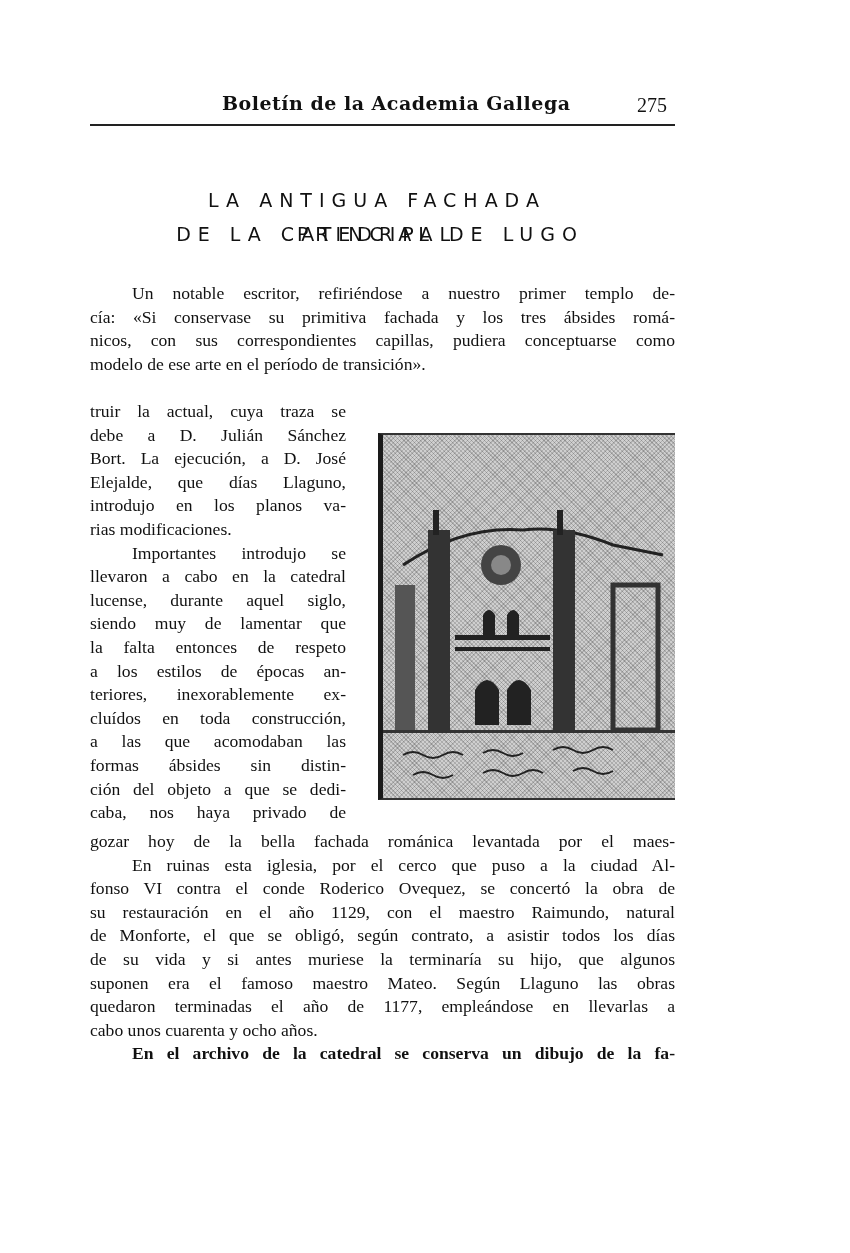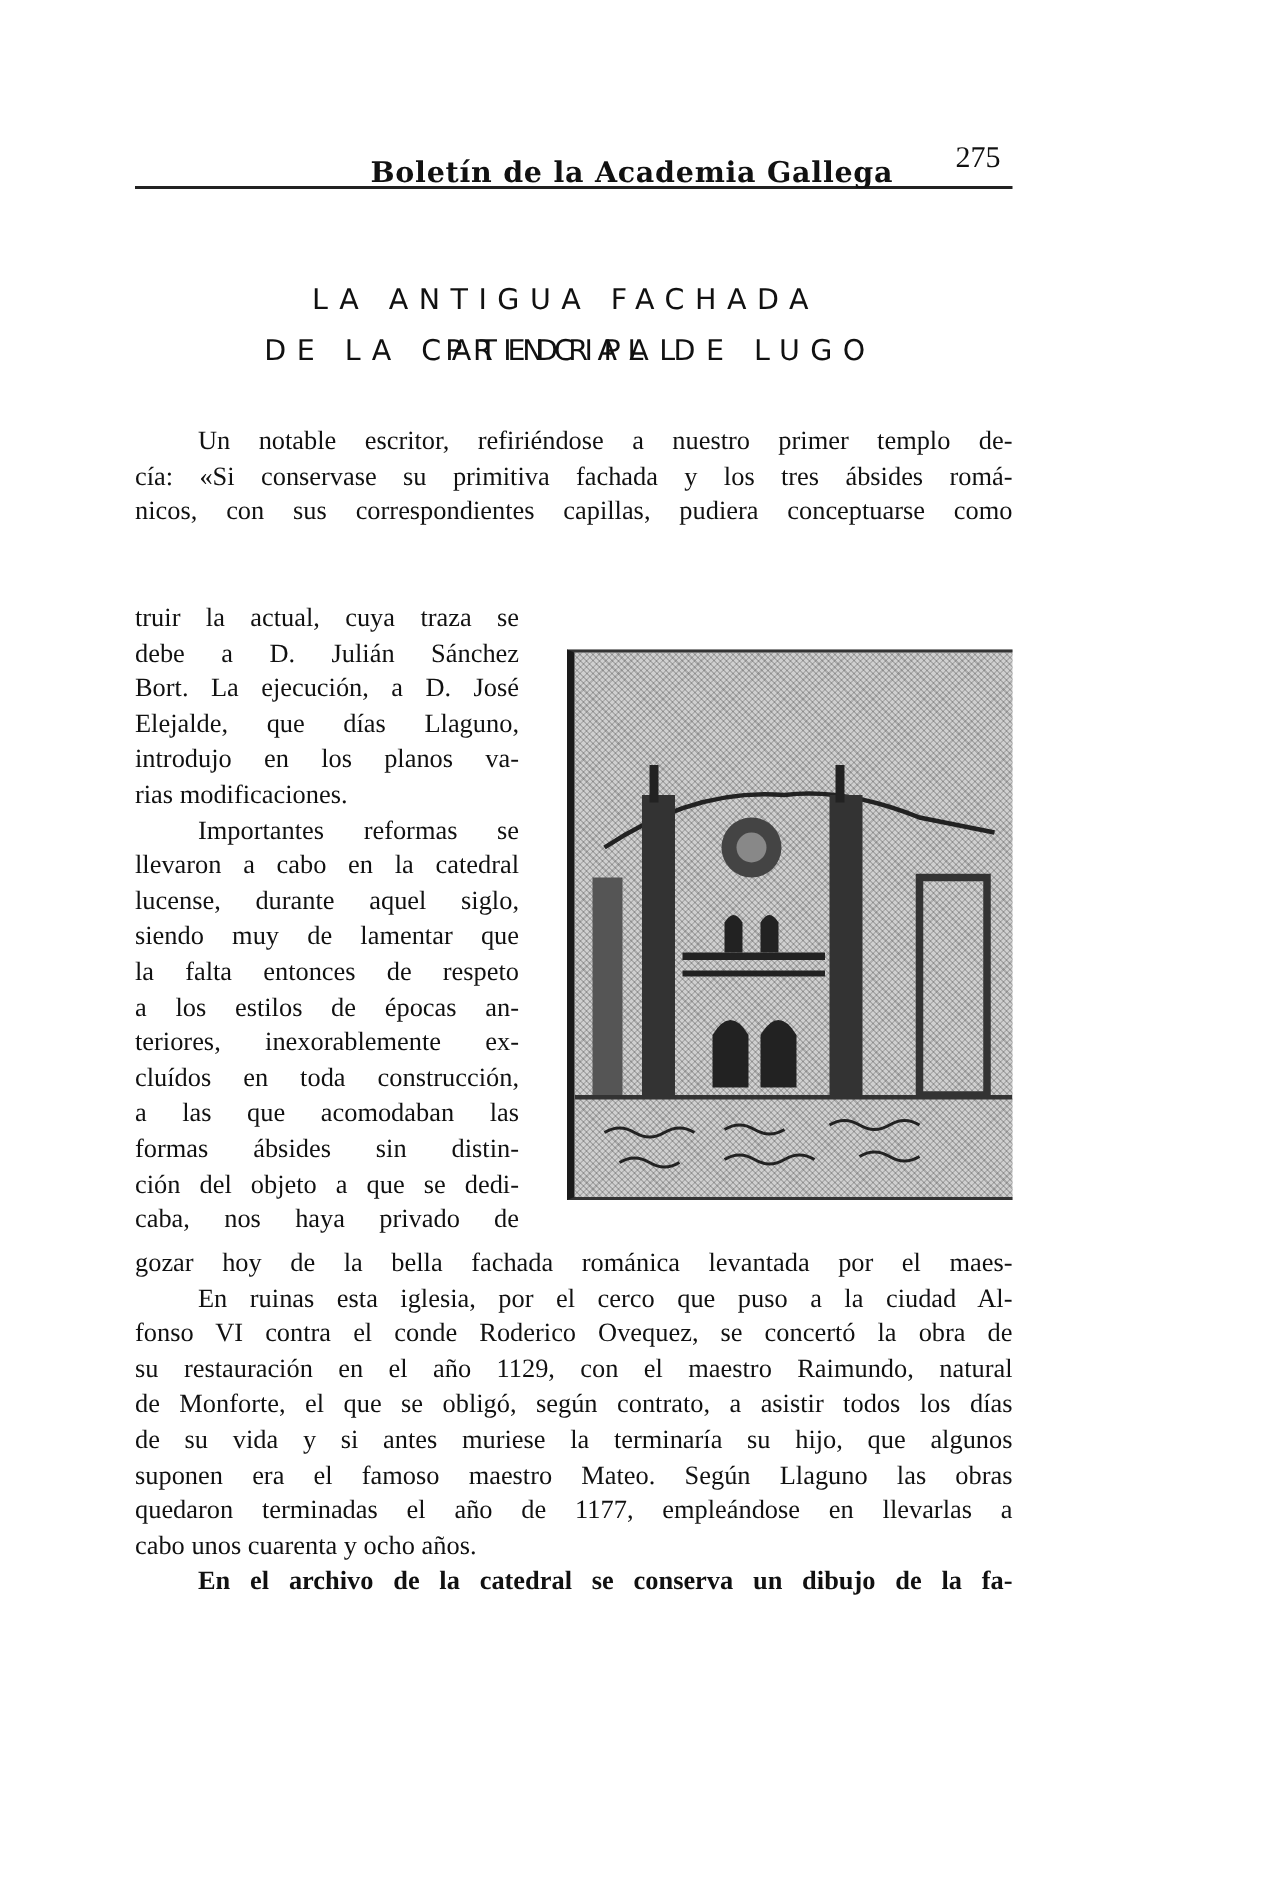--- a/index.html
+++ b/index.html
@@ -5,22 +5,22 @@
   html, body { margin: 0; padding: 0; }
   body {
     width: 850px; height: 1253px; background: #ffffff; position: relative; overflow: hidden;
     color: #111; font-family: "Liberation Serif", "DejaVu Serif", serif;
   }
   .running-head {
     position: absolute; left: 90px; top: 88px; width: 585px; height: 36px;
     border-bottom: 2px solid #222;
   }
   .running-title {
-    position: absolute; left: 157px; top: 4px; font-family: "DejaVu Serif", serif;
-    font-weight: bold; font-size: 19px; letter-spacing: 0.5px; margin-top: 12px;
+    position: absolute; left: 132px; top: 4px; font-family: "DejaVu Serif", serif;
+    font-weight: bold; font-size: 19px; letter-spacing: 0.5px;
   }
   .page-number {
     position: absolute; right: 8px; top: 6px; font-size: 20px;
   }
   .article-title {
     position: absolute; left: 90px; width: 585px; text-align: center;
     font-family: "DejaVu Sans", "Liberation Sans", sans-serif; font-size: 19px;
     letter-spacing: 7px; line-height: 34px;
   }
   .title-1 { top: 183px; left: 122px; width: 510px; }
@@ -53,30 +53,31 @@
   <span class="page-number">275</span>
 </div>
 
 <div class="article-title title-1">LA ANTIGUA FACHADA PRINCIPAL</div>
 <div class="article-title title-2">DE LA CATEDRAL DE LUGO</div>
 
 <div class="text full" style="top:282px;">
   <span class="line indent">Un notable escritor, refiriéndose a nuestro primer templo de-</span>
   <span class="line">cía: «Si conservase su primitiva fachada y los tres ábsides romá-</span>
   <span class="line">nicos, con sus correspondientes capillas, pudiera conceptuarse como</span>
+  <span class="line last">modelo de ese arte en el período de transición».</span>
 </div>
 
 <div class="text narrow" style="top:400px;">
   <span class="line">truir la actual, cuya traza se</span>
   <span class="line">debe a D. Julián Sánchez</span>
   <span class="line">Bort. La ejecución, a D. José</span>
   <span class="line">Elejalde, que días Llaguno,</span>
   <span class="line">introdujo en los planos va-</span>
   <span class="line last">rias modificaciones.</span>
-  <span class="line indent">Importantes reformas se</span>
+  <span class="line indent">Importantes introdujo se</span>
   <span class="line">llevaron a cabo en la catedral</span>
   <span class="line">lucense, durante aquel siglo,</span>
   <span class="line">siendo muy de lamentar que</span>
   <span class="line">la falta entonces de respeto</span>
   <span class="line">a los estilos de épocas an-</span>
   <span class="line">teriores, inexorablemente ex-</span>
   <span class="line">cluídos en toda construcción,</span>
   <span class="line">a las que acomodaban las</span>
   <span class="line">formas ábsides sin distin-</span>
   <span class="line">ción del objeto a que se dedi-</span>

